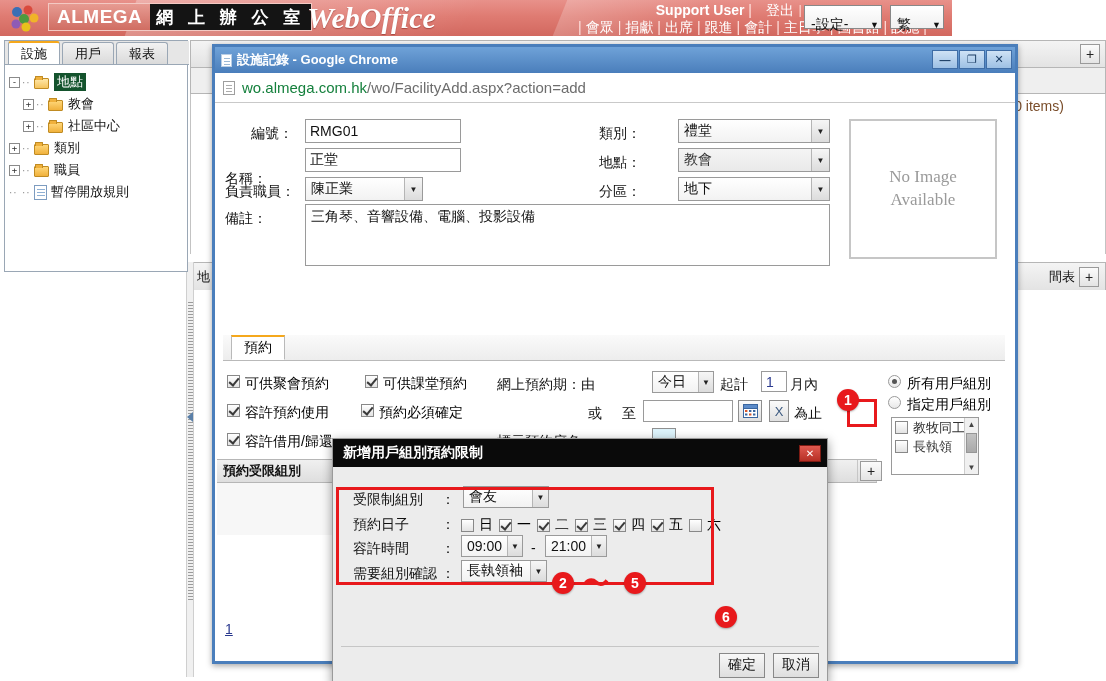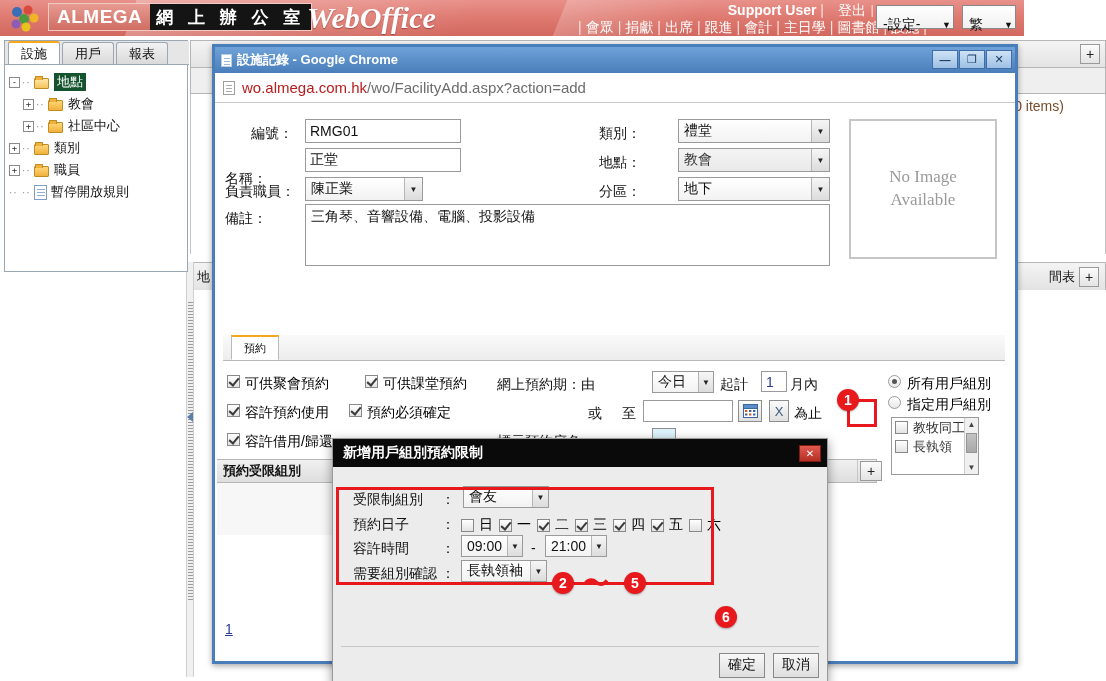--- a/index.html
+++ b/index.html
@@ -8,21 +8,21 @@
     width: 1106px; height: 681px;
     overflow: hidden;
     font-family: "Liberation Sans", "DejaVu Sans", sans-serif;
     font-size: 13px;
     background: #ffffff;
   }
   #root { position: relative; width: 1106px; height: 681px; }
 
   
   #brandbar {
-    position: absolute; left: 0; top: 0; width: 1024px; height: 36px;
+    position: absolute; left: 0; top: 0; width: 952px; height: 36px;
     background: linear-gradient(to bottom, #e8918a 0%, #df7b72 45%, #d2685f 100%);
     overflow: hidden;
   }
   #brandbar .sheen {
     position: absolute; left: 130px; top: -10px; width: 480px; height: 60px;
     background: linear-gradient(110deg, rgba(255,255,255,.28), rgba(255,255,255,0) 70%);
     transform: skewX(-18deg);
   }
   #brandbar .sheen2 {
     position: absolute; left: 560px; top: -6px; width: 170px; height: 48px;
@@ -191,21 +191,21 @@
   }
   #chrome-urlbar {
     height: 30px; background: #ffffff; border-bottom: 1px solid #c9c9c9;
     display: flex; align-items: center; padding-left: 8px; font-size: 15px;
   }
   #chrome-urlbar .pgicon2 {
     width: 12px; height: 14px; background: #fff; border: 1px solid #9e9e9e; margin-right: 7px; position:relative;
   }
   #chrome-urlbar .pgicon2:after{content:'';position:absolute;left:2px;top:3px;width:6px;height:1px;
     background:#adadad;box-shadow:0 3px 0 #adadad,0 6px 0 #adadad;}
-  #url-host { color: #b91c1c; }
+  #url-host { color: #15803d; }
   #url-rest { color: #6d6d6d; }
   #chrome-content { position: relative; height: 558px; background: #ffffff; overflow: hidden; }
 
   
   .lbl { font-size: 14px; color: #111; }
   .ti {
     border: 1px solid #9a9a9a; background: #ffffff; height: 24px;
     font-size: 14px; padding: 1px 4px; font-family: "Liberation Sans", sans-serif;
     color: #111; outline: none;
   }
@@ -237,21 +237,21 @@
   #res-tabstrip {
     position: absolute; left: 8px; top: 238px; width: 790px; height: 26px;
     border-bottom: 1px solid #b9b9b9;
     background: linear-gradient(to bottom,#fafafa,#ededed);
     display: flex; align-items: flex-end; padding-left: 8px;
   }
   #res-tab {
     height: 25px; padding: 0 12px; background: #ffffff;
     border: 1px solid #b9b9b9; border-bottom: 1px solid #ffffff;
     border-top: 2px solid #f5a81c;
-    display: flex; align-items: center; font-size: 11px; cursor: pointer;
+    display: flex; align-items: center; font-size: 14px; cursor: pointer;
   }
   .cbrow { position: absolute; display: flex; align-items: flex-start; font-size: 14px; }
   .cb {
     width: 13px; height: 13px; border: 1px solid #888;
     background: linear-gradient(to bottom,#ffffff,#e3e3e3);
     margin-right: 5px; position: relative; flex: none; cursor: pointer;
   }
   .cb.on:after {
     content:''; position: absolute; left: 3px; top: 0px; width: 4px; height: 8px;
     border: solid #3a3a3a; border-width: 0 2px 2px 0; transform: rotate(40deg);
@@ -554,21 +554,21 @@
         <span>可供聚會預約</span>
       </div>
       <div class="cbrow" style="left:150px;top:272px;">
         <span class="cb on"></span>
         <span>可供課堂預約</span>
       </div>
       <div class="cbrow" style="left:12px;top:301px;">
         <span class="cb on"></span>
         <span>容許預約使用</span>
       </div>
-      <div class="cbrow" style="left:134px;top:301px;">
+      <div class="cbrow" style="left:146px;top:301px;">
         <span class="cb on"></span>
         <span>預約必須確定</span>
       </div>
       <div class="cbrow" style="left:12px;top:330px;">
         <span class="cb on"></span>
         <span>容許借用/歸還</span>
       </div>
 
       <span class="lbl" style="position:absolute;left:282px;top:273px;">網上預約期：由</span>
       <div class="sel" style="position:absolute;left:437px;top:268px;width:62px;height:22px;">

